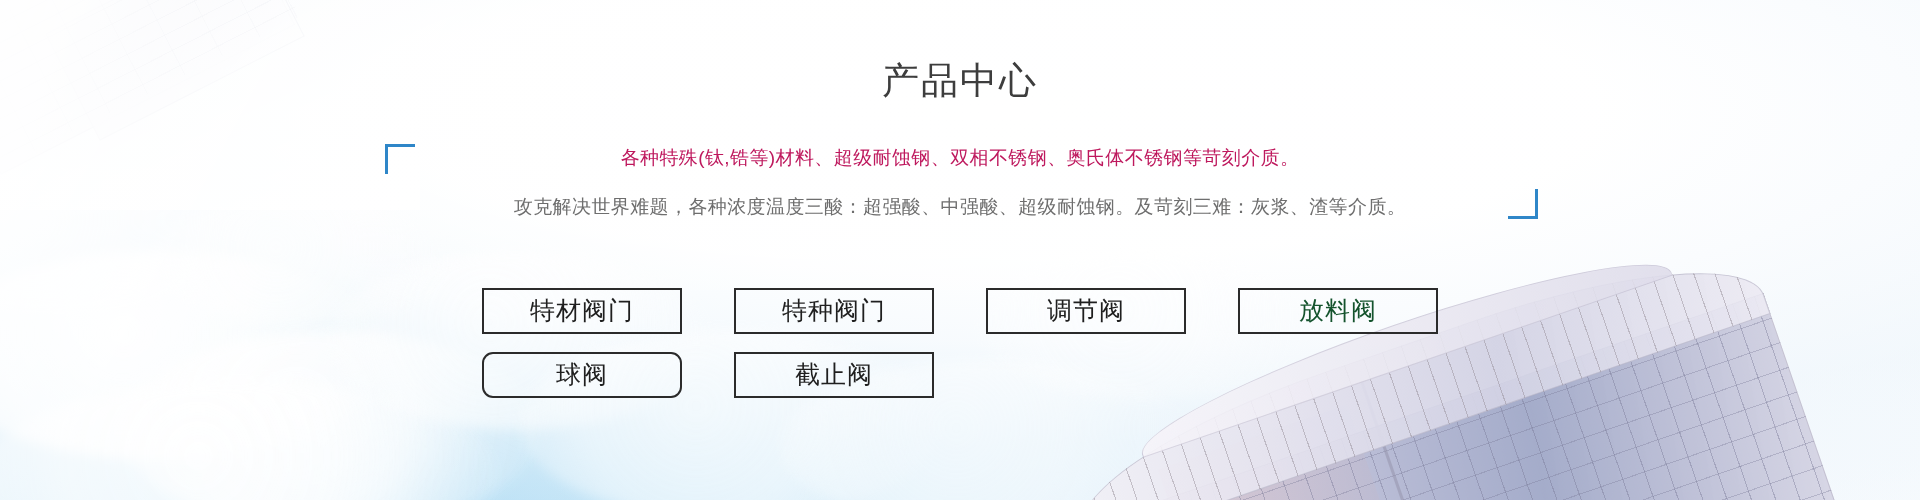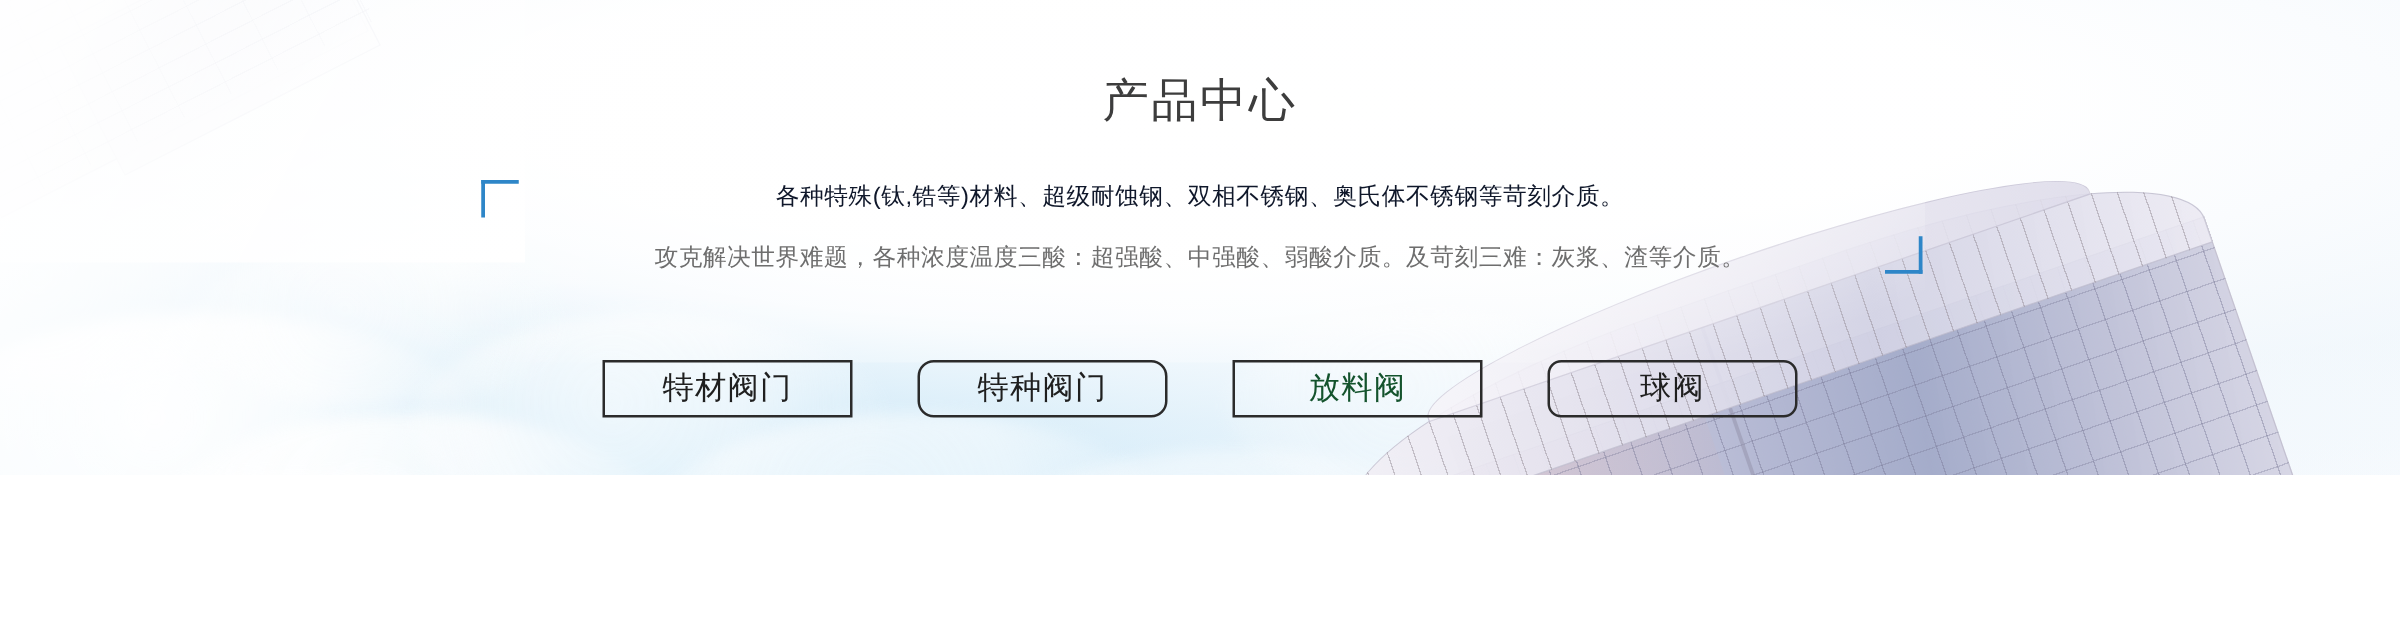--- a/index.html
+++ b/index.html
@@ -5,21 +5,21 @@
   * { box-sizing: border-box; margin: 0; padding: 0; }
   html, body {
     width: 1920px; height: 500px;
     overflow: hidden;
     font-family: "Liberation Sans", "DejaVu Sans", sans-serif;
   }
 
   
   #stage {
     position: relative;
-    width: 1920px; height: 380px;
+    width: 1920px; height: 500px;
     background: #f3f7fb;
     overflow: hidden;
   }
 
   
   .bg-sky {
     position: absolute; inset: 0;
     background:
       radial-gradient(120% 115% at 52% 22%,
         rgba(255,255,255,1) 0%,
@@ -282,25 +282,27 @@
   <div class="center-wash"></div>
 
   <div class="content">
 
     <h1 class="page-title" style="color: rgb(61, 61, 61);">产品中心</h1>
 
     <div class="bracket bracket-tl"></div>
     <div class="bracket bracket-br"></div>
 
     <div class="desc-block">
-      <p class="desc-line" style="color: #0f172a;">各种特殊(钛,锆等)材料、超级耐蚀钢、双相不锈钢、奥氏体不锈钢等苛刻介质。</p>
-      <p class="desc-line" style="color: rgb(110, 110, 110);">攻克解决世界难题，各种浓度温度三酸：超强酸、中强酸、弱酸介质。及苛刻三难：灰浆、渣等介质。</p>
+      <p class="desc-line" style="color: #be185d;">各种特殊(钛,锆等)材料、超级耐蚀钢、双相不锈钢、奥氏体不锈钢等苛刻介质。</p>
+      <p class="desc-line" style="color: rgb(110, 110, 110);">攻克解决世界难题，各种浓度温度三酸：超强酸、中强酸、超级耐蚀钢。及苛刻三难：灰浆、渣等介质。</p>
     </div>
 
     <div class="btn-grid">
       <button class="cat-btn" style="border-color: rgb(43, 43, 43); color: rgb(31, 31, 31);">特材阀门</button>
-      <button class="cat-btn" style="border-color: rgb(43, 43, 43); color: rgb(31, 31, 31); border-radius: 13px;">特种阀门</button>
+      <button class="cat-btn" style="border-color: rgb(43, 43, 43); color: rgb(31, 31, 31);">特种阀门</button>
+      <button class="cat-btn" style="border-color: rgb(43, 43, 43); color: rgb(31, 31, 31);">调节阀</button>
       <button class="cat-btn" style="border-color: rgb(43, 43, 43); color: #14532d;">放料阀</button>
       <button class="cat-btn" style="border-color: rgb(43, 43, 43); color: rgb(31, 31, 31); border-radius: 11px;">球阀</button>
+      <button class="cat-btn" style="border-color: rgb(43, 43, 43); color: rgb(31, 31, 31);">截止阀</button>
     </div>
 
   </div>
 </div>
 
 </body></html>

